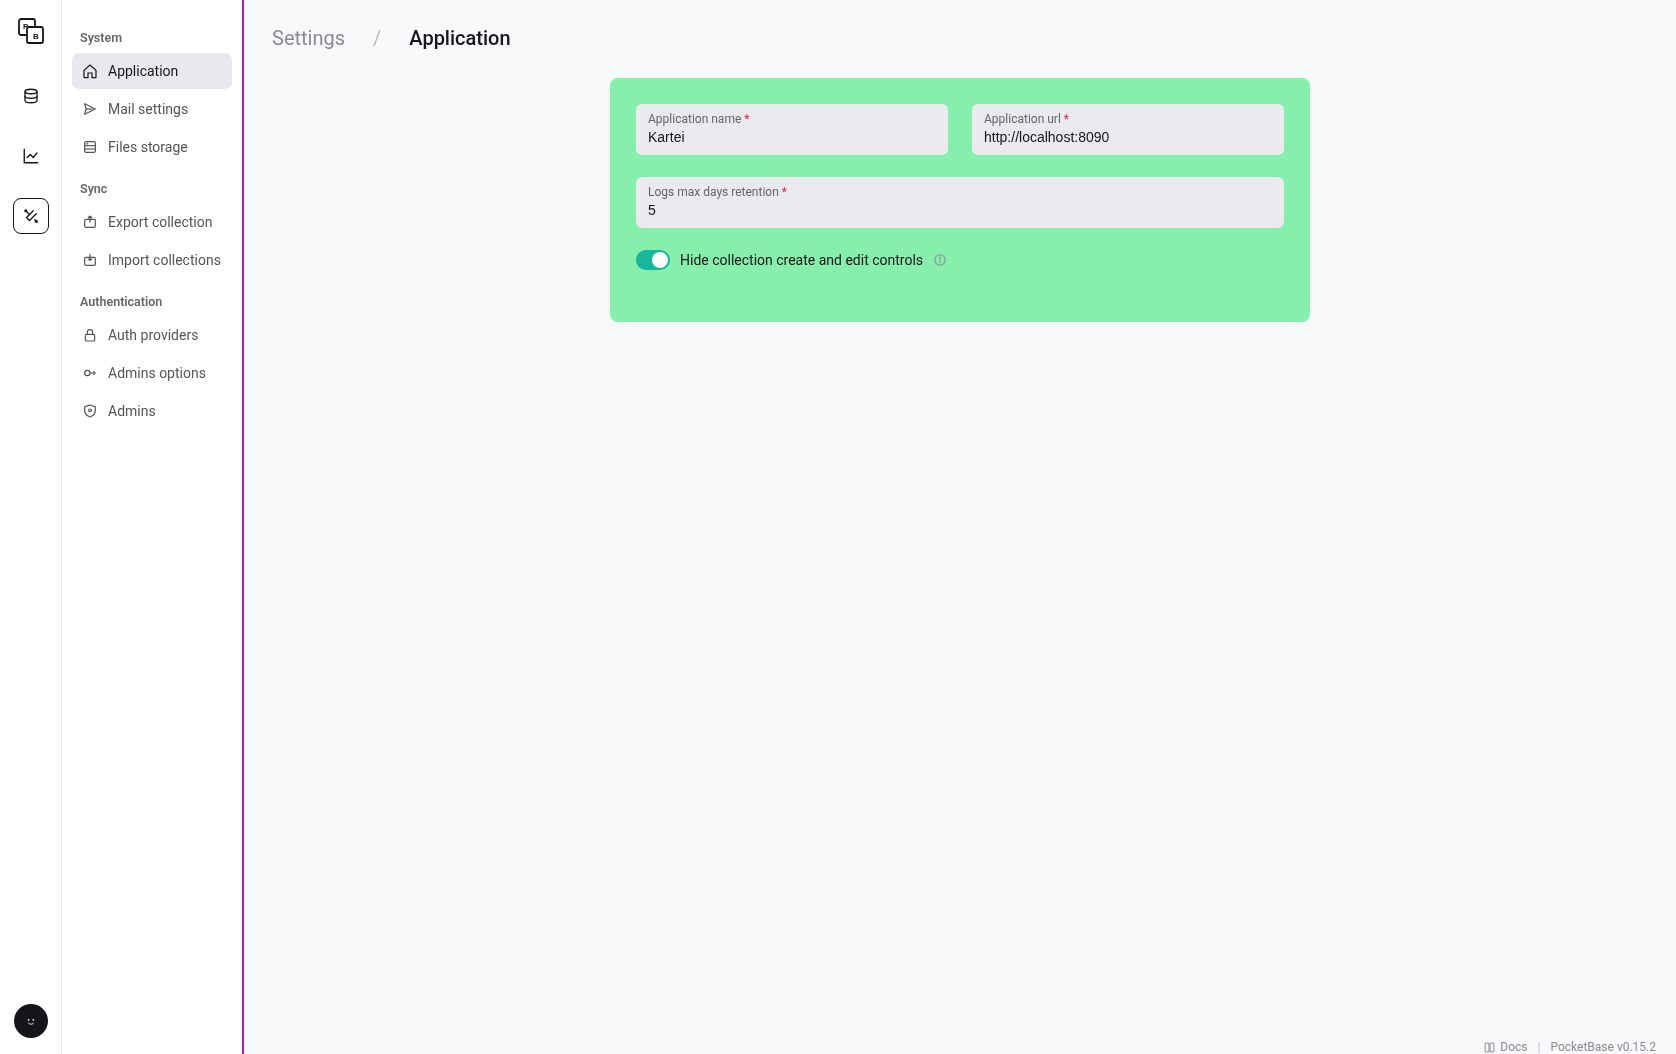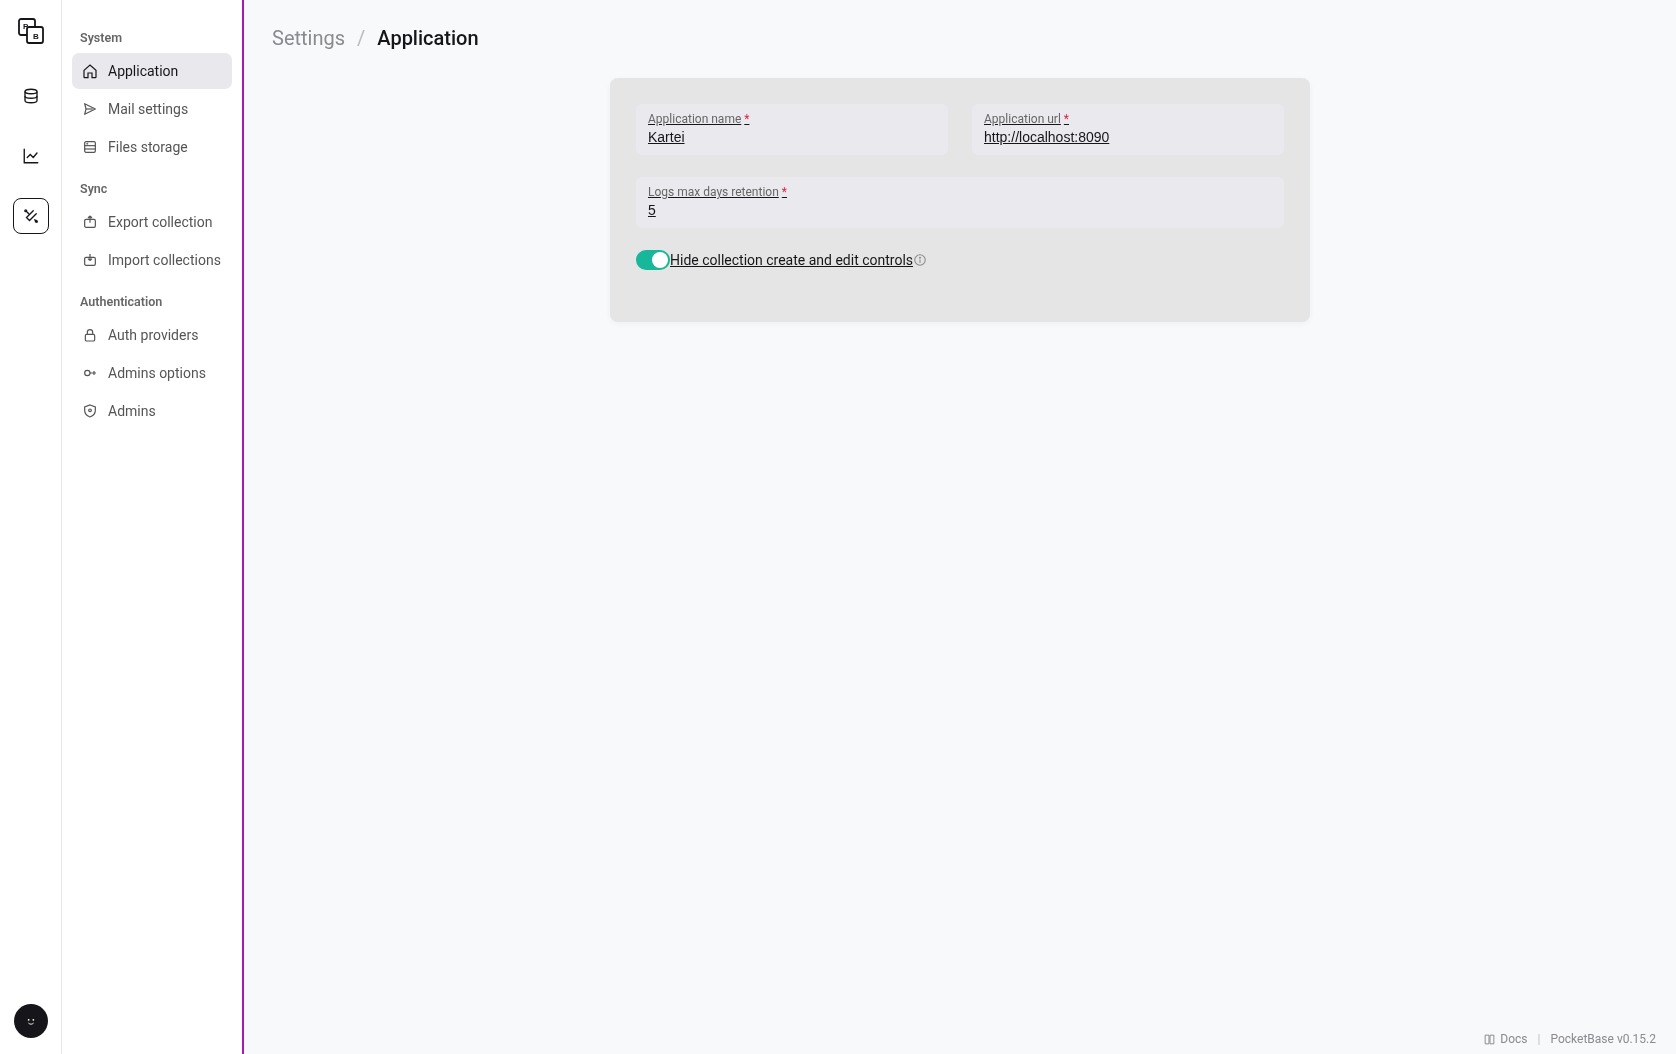--- a/index.html
+++ b/index.html
@@ -103,39 +103,38 @@
       flex: 1;
       display: flex;
       flex-direction: column;
       height: 100%;
       position: relative;
     }
     .breadcrumb {
       padding: 26px 28px 18px;
       font-size: 20px;
       display: flex;
-      gap: 12px;
+      gap: 28px;
       align-items: baseline;
     }
     .breadcrumb .bc-parent { color: #8a8a8f; }
     .breadcrumb .bc-sep { color: #b9b9be; }
     .breadcrumb .bc-current { color: #16161a; font-weight: 500; }
     .panel-wrap {
       padding: 0 28px;
       display:flex;
       justify-content:center;
     }
     .panel {
       width: 700px;
-      background: #e5e5e5;
+      background: #86efac;
       border-radius: 8px;
       padding: 26px 26px 24px;
       box-shadow: 0 2px 6px rgba(0,0,0,0.04);
       margin-top: 10px;
-      text-decoration: underline;
     }
     .form-row {
       display: flex;
       gap: 24px;
       margin-bottom: 22px;
     }
     .form-field {
       flex: 1;
       background: #eaeaee;
       border-radius: 6px;
@@ -155,20 +154,21 @@
       border: none;
       background: transparent;
       font-size: 14px;
       color: #16161a;
       outline: none;
       padding: 0;
     }
     .toggle-row {
       display: flex;
       align-items: center;
+      gap: 10px;
       margin-bottom: 28px;
     }
     .toggle {
       width: 34px;
       height: 20px;
       border-radius: 20px;
       background: #18b69b;
       position: relative;
       cursor: pointer;
     }
@@ -206,21 +206,21 @@
       background: transparent;
       color: #666;
     }
     .btn-primary {
       background: #16161a;
       color: #fff;
     }
     
     .footer {
       position: absolute;
-      bottom: 8px;
+      bottom: 0;
       right: 20px;
       font-size: 12px;
       color: #8a8a8f;
       display: flex;
       gap: 10px;
       align-items: center;
     }
     .footer .sep { color: #c2c2c7; }
     .footer a { color: #8a8a8f; text-decoration: none; display:flex; gap:4px; align-items:center;}
     svg { display: block; }

